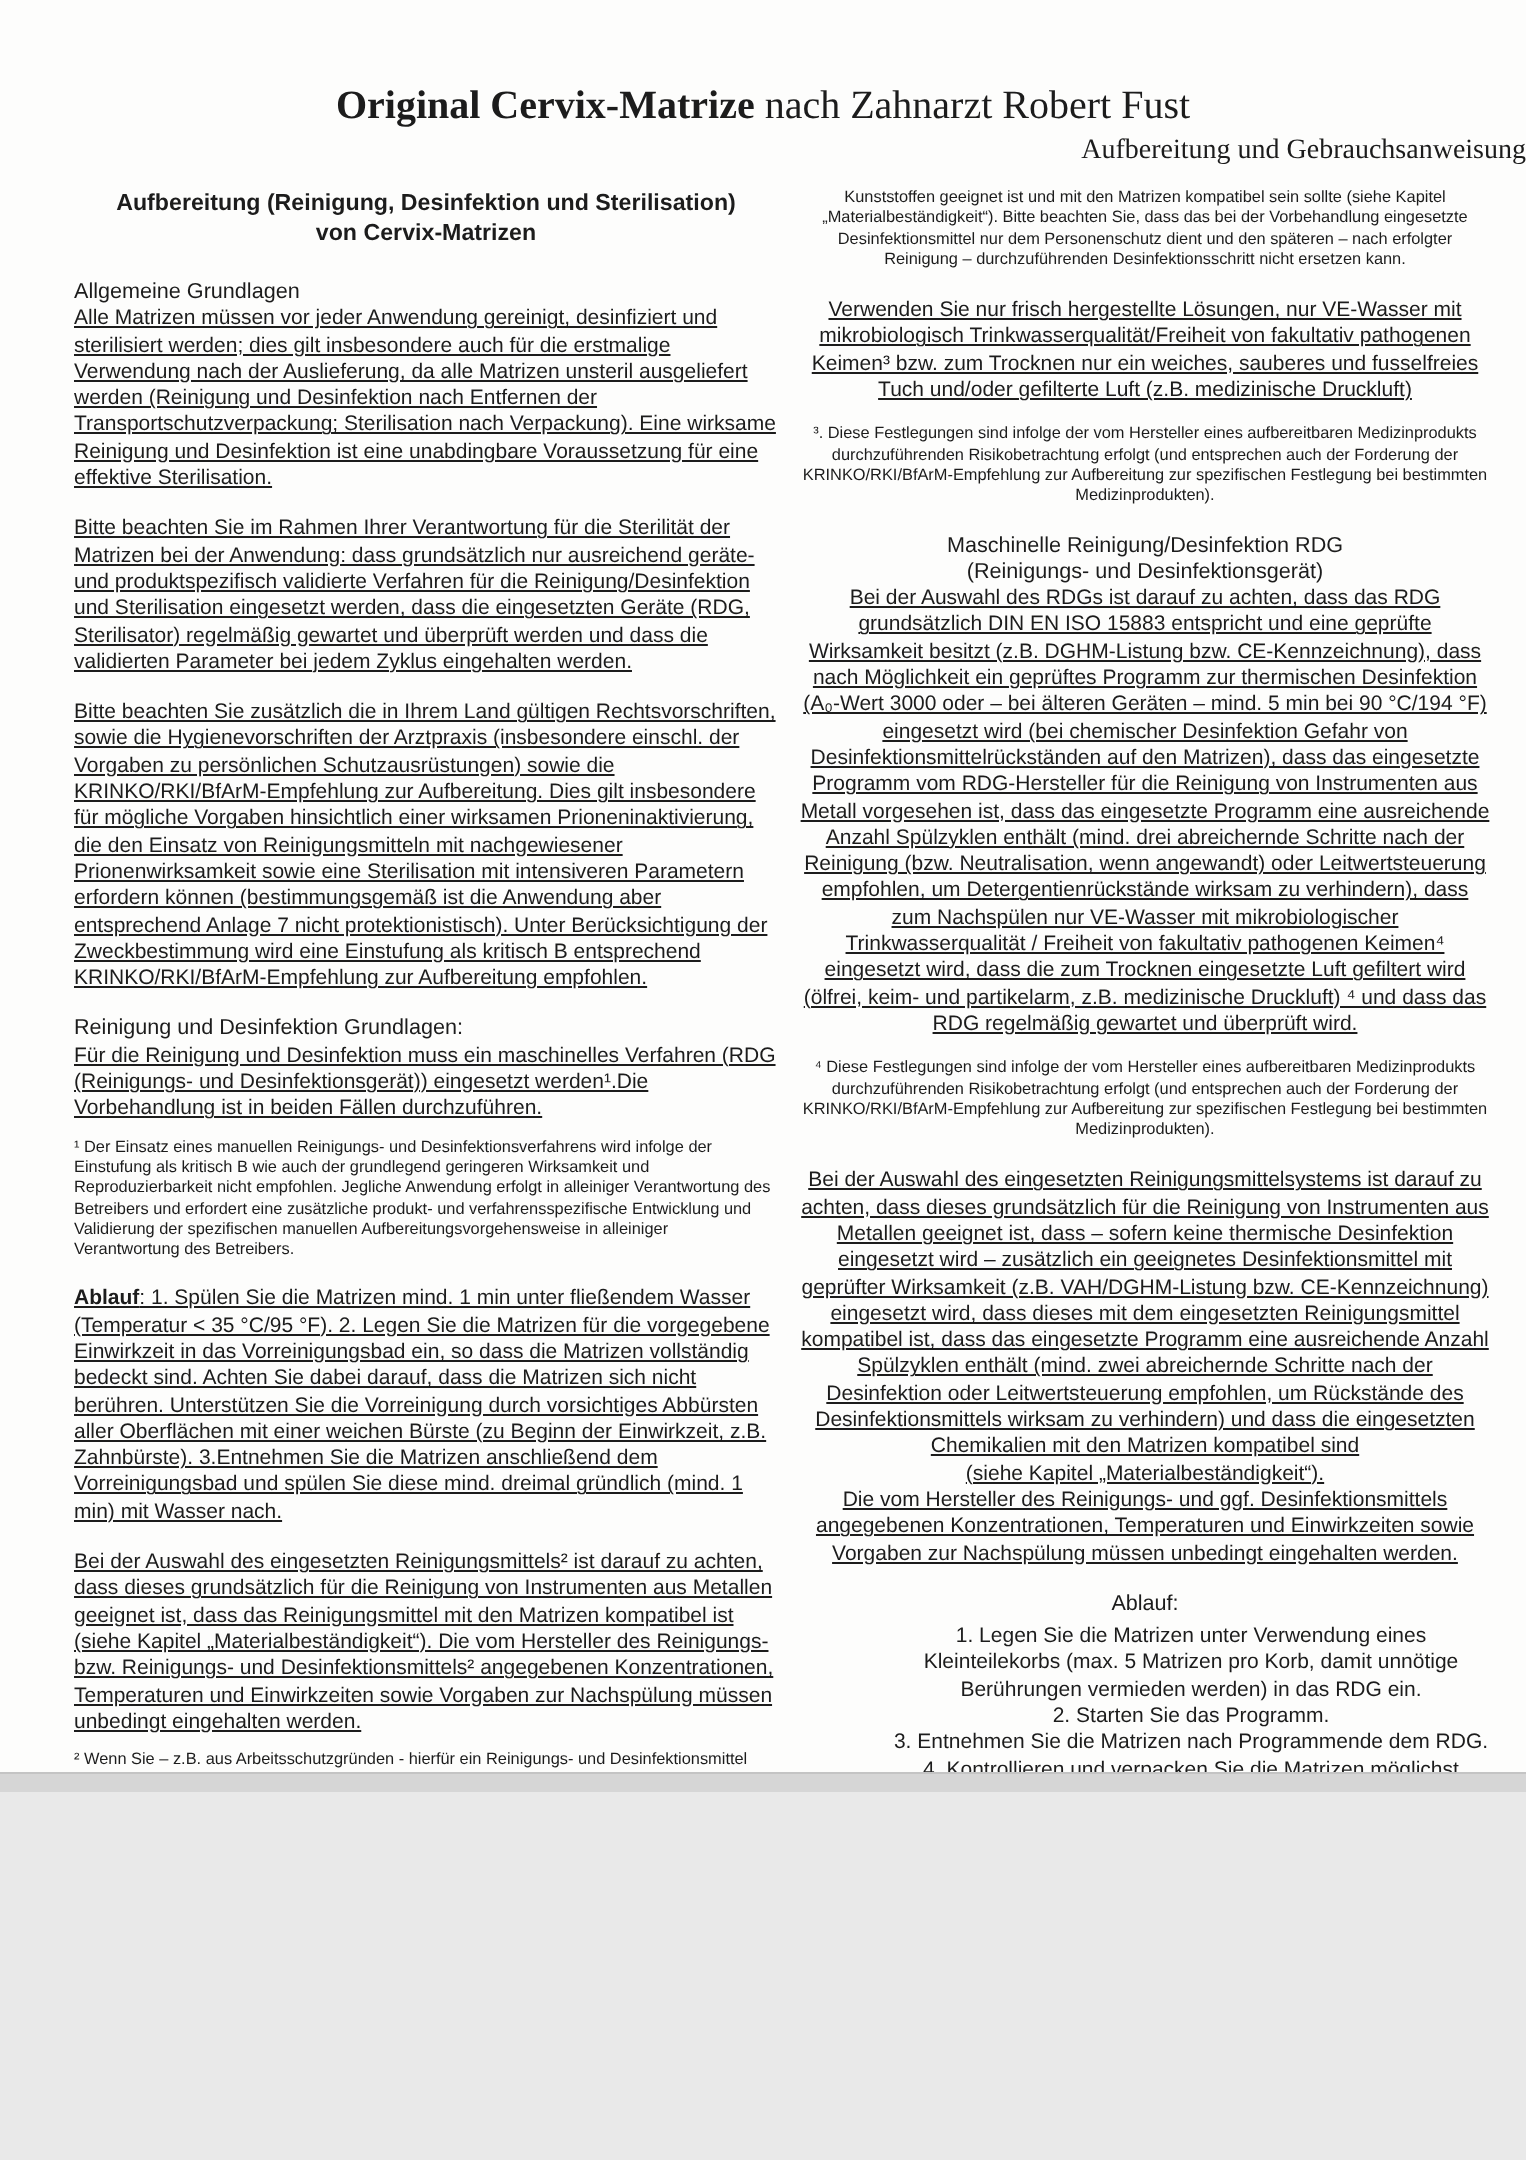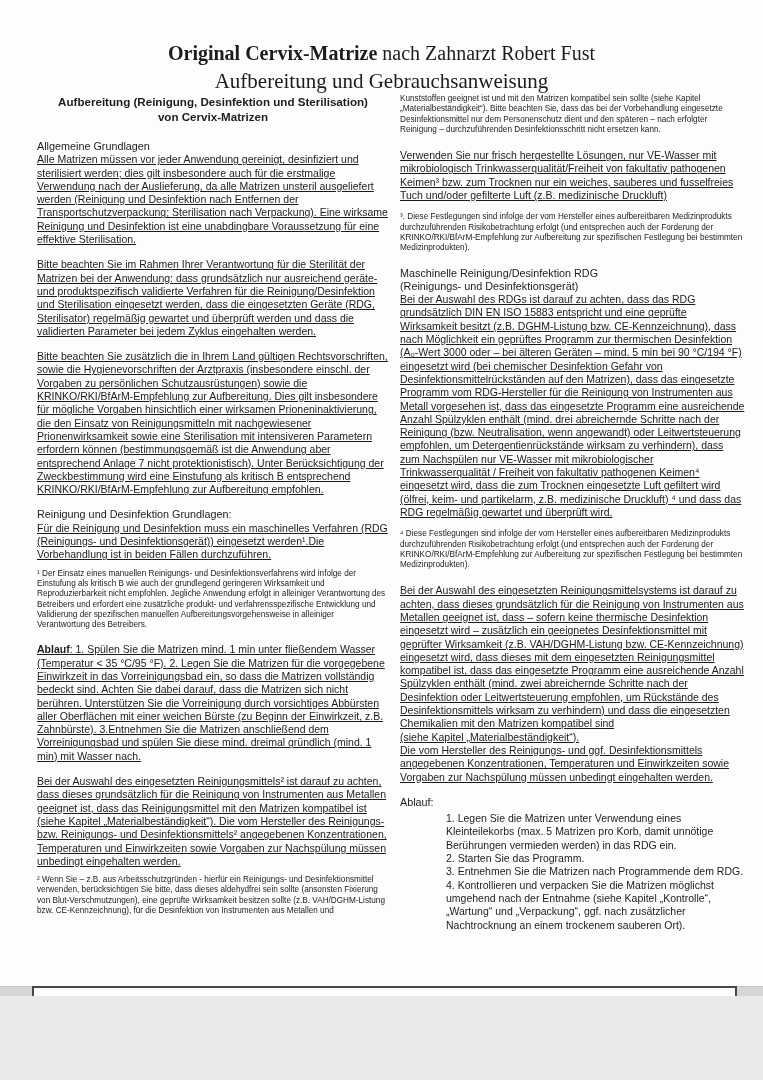--- a/index.html
+++ b/index.html
@@ -1,48 +1,48 @@
 <!DOCTYPE html>
 <html lang="de"><head>
 <meta charset="utf-8">
 <style>
   html, body { margin: 0; padding: 0; background: #e9e9e9; }
   .page {
     position: relative;
     width: 763px;
-    height: 996px;
+    height: 896px;
     margin: 0 auto;
     background: #fdfdfc;
     overflow: hidden;
     color: #1c1c1c;
     font-family: "Liberation Sans", sans-serif;
     -webkit-font-smoothing: antialiased;
   }
   
   .doc-title {
     position: absolute;
     top: 40px; left: 0; right: 0;
     text-align: center;
     font-family: "Liberation Serif", serif;
     line-height: 1.35;
   }
   .doc-title .t1 { font-size: 20px; }
   .doc-title .t1 .bold { font-weight: bold; }
-  .doc-title .t2 { font-size: 21px; }
+  .doc-title .t2 { font-size: 14px; text-align: right; }
   
   .columns {
     position: absolute;
     top: 94px; left: 37px;
     width: 708px;
     display: flex;
     gap: 11px;
   }
   .col { font-size: 10.5px; line-height: 13.3px; }
   .col.left  { width: 352px; }
-  .col.right { width: 345px; }
+  .col.right { width: 345px; text-align: center; }
   .col-title {
     font-weight: bold;
     font-size: 11.6px;
     line-height: 15px;
     text-align: center;
     white-space: pre-line;
     margin: 0 0 16px 0;
   }
   h3.sub, h4.sub {
     font-size: 10.8px;

